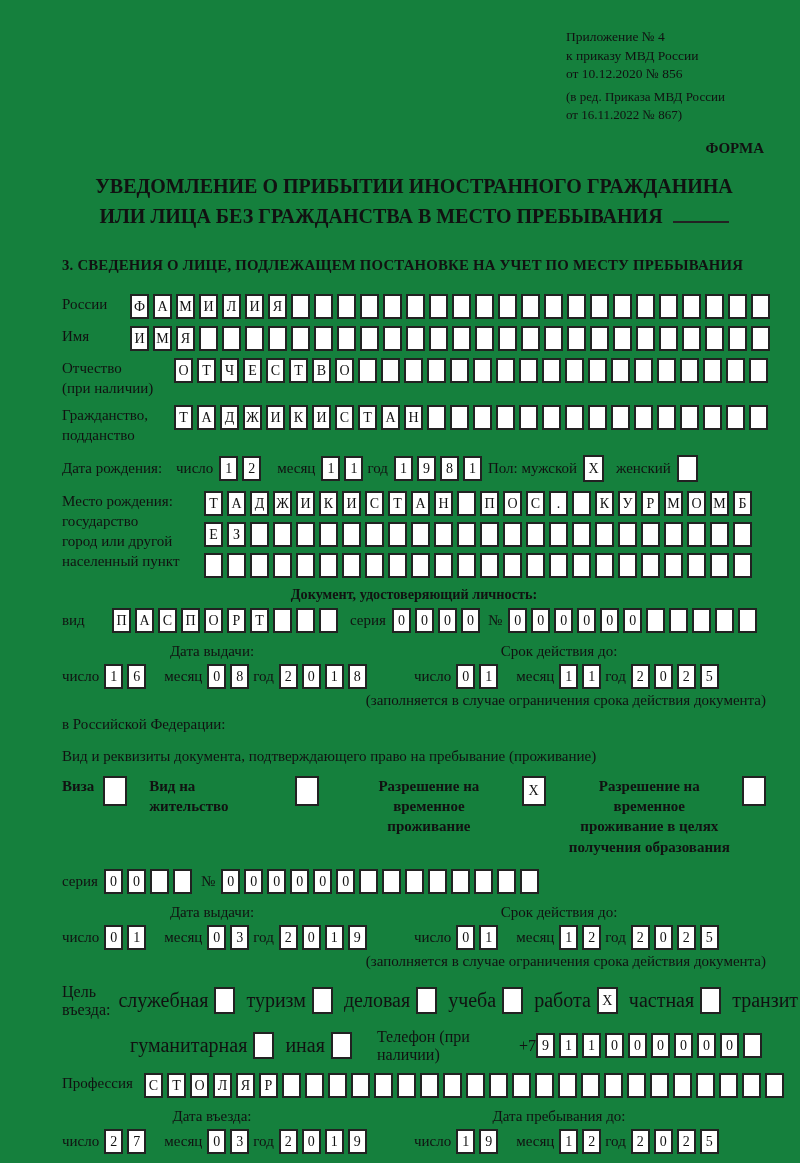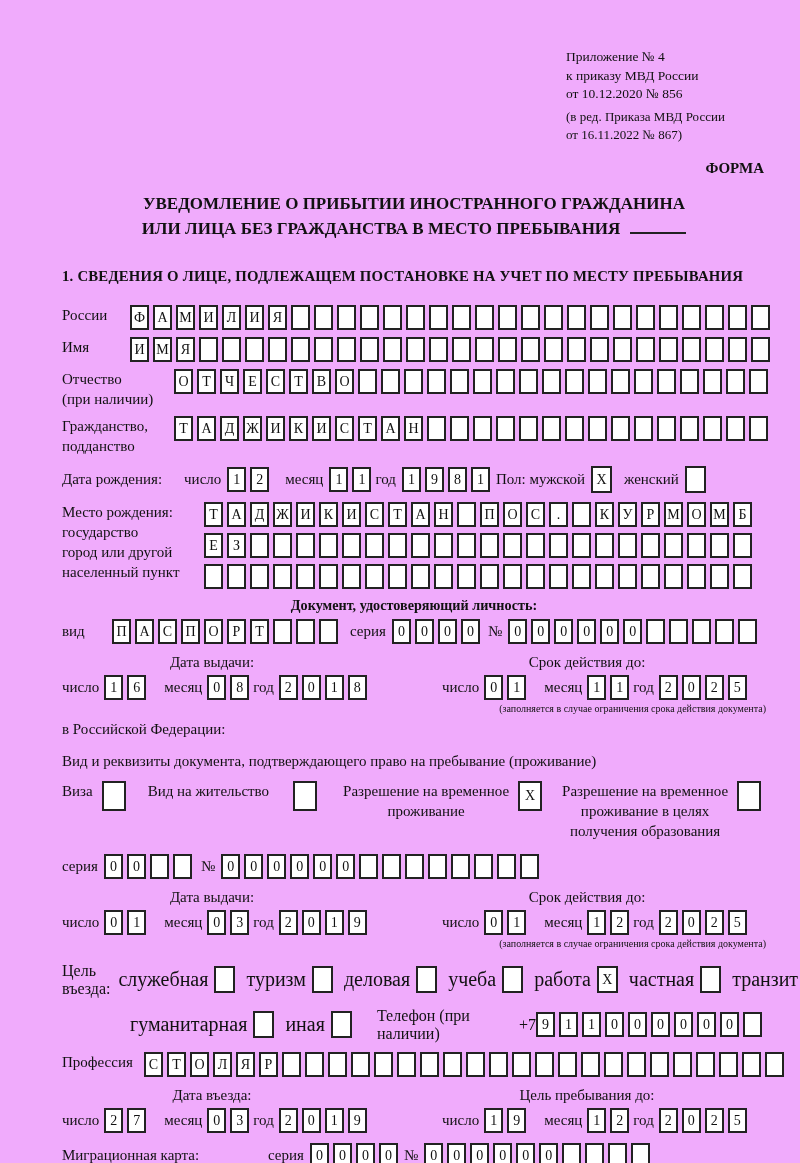--- a/index.html
+++ b/index.html
@@ -1,25 +1,25 @@
 <!DOCTYPE html>
 <html><head>
 <meta charset="utf-8">
 <style>
   html,body{margin:0;padding:0;background:#ffffff;}
   body{font-family:"Liberation Serif","DejaVu Serif",serif;color:#111;}
-  .page{width:800px;height:1163px;box-sizing:border-box;padding:48px 34px 10px 62px;overflow:hidden;background:#f0abfc;}
+  .page{width:800px;height:1163px;box-sizing:border-box;padding:28px 34px 10px 62px;overflow:hidden;background:#15803d;}
 
   
   .annex{width:200px;margin-left:auto;font-size:13.5px;line-height:1.38;}
   .annex .grp2{margin-top:4px;font-size:13px;}
   .form-word{width:200px;margin-left:auto;text-align:right;font-weight:bold;font-size:15px;margin-top:16px;padding-right:2px;}
 
   
-  .title{ text-align:center;font-weight:bold;font-size:17px;line-height:1.5;margin-top:14px;}
+  .title{ text-align:center;font-weight:bold;font-size:20px;line-height:1.5;margin-top:14px;}
   .title .uline{display:inline-block;width:56px;border-bottom:2px solid #222;height:14px;margin-left:10px;}
   .sec-head{font-weight:bold;font-size:14.8px;margin-top:26px;letter-spacing:.2px;}
 
   
   .frow{display:flex;align-items:flex-start;margin-top:7px;}
   .flabel{font-size:15px;line-height:20px;flex:none;}
   .w68{width:68px;} .w112{width:112px;} .w142{width:142px;} .w80{width:82px;} .w105{width:105px;}
   .cells{display:flex;flex:none;}
   .cell{flex:none;display:inline-block;width:19px;height:25px;box-sizing:border-box;border:2px solid #222;
         margin-right:4px;text-align:center;font-size:14px;line-height:21px;background:#fff;}
@@ -28,37 +28,37 @@
   .checkbox{flex:none;display:inline-block;width:21px;height:27px;box-sizing:border-box;border:2px solid #222;
         text-align:center;font-size:14px;line-height:23px;background:#fff;}
   .checkbox.lg{width:24px;height:30px;line-height:26px;}
 
   
   .inline-grp{display:flex;align-items:center;}
   .inline-grp .lbl{font-size:15px;margin-right:6px;}
   .inline-grp .gap{width:12px;}
 
   
-  .dpair{display:flex;margin-top:10px;gap:28px;}
+  .dpair{display:flex;margin-top:10px;}
   .dcol-l{width:352px;flex:none;}
   .dcol-r{flex:1;}
   .dtitle{text-align:center;font-size:15px;margin-bottom:4px;}
   .dcol-l .dtitle{width:300px;}
   .dcol-r .dtitle{width:290px;}
   .dfields{display:flex;align-items:center;}
   .dfields .lbl{font-size:15px;margin-right:5px;}
   .dfields .sp{width:14px;}
-  .note-right{font-size:10px;text-align:right;margin-top:3px;}
+  .note-right{font-size:15px;text-align:right;margin-top:3px;}
 
   .plain{font-size:15px;margin-top:10px;line-height:1.5;}
 
   
   .stay-opts{display:flex;align-items:flex-start;margin-top:8px;}
   .so{display:flex;align-items:flex-start;}
-  .so .so-label{font-size:15px;line-height:1.35;}
+  .so .so-label{font-size:15px;line-height:1.35;font-weight:bold;}
   .so .cb-sp{margin-left:9px;}
   .so-center{text-align:center;}
 
   
   .p-line{display:flex;align-items:center;margin-top:9px;}
   .p-item{display:flex;align-items:center;margin-right:11px;}
   .p-item .p-label{font-size:20px;margin-right:6px;}
 </style>
 </head>
 <body>
@@ -74,21 +74,21 @@
       <div>от 16.11.2022 № 867)</div>
     </div>
   </div>
   <div class="form-word">ФОРМА</div>
 
   <div class="title">
     <div>УВЕДОМЛЕНИЕ О ПРИБЫТИИ ИНОСТРАННОГО ГРАЖДАНИНА</div>
     <div><span>ИЛИ ЛИЦА БЕЗ ГРАЖДАНСТВА В МЕСТО ПРЕБЫВАНИЯ</span><span class="uline"></span></div>
   </div>
 
-  <div class="sec-head">1. СВЕДЕНИЯ О ЛИЦЕ, ПОДЛЕЖАЩЕМ ПОСТАНОВКЕ НА УЧЕТ ПО МЕСТУ ПРЕБЫВАНИЯ</div>
+  <div class="sec-head">3. СВЕДЕНИЯ О ЛИЦЕ, ПОДЛЕЖАЩЕМ ПОСТАНОВКЕ НА УЧЕТ ПО МЕСТУ ПРЕБЫВАНИЯ</div>
 
   <div class="frow" style="margin-top:20px;">
     <span class="flabel w68">России</span>
     <span class="cells">
         <span class="cell">Ф</span>
         <span class="cell">А</span>
         <span class="cell">М</span>
         <span class="cell">И</span>
         <span class="cell">Л</span>
         <span class="cell">И</span>
@@ -215,21 +215,21 @@
         <span class="cell"></span>
         <span class="cell"></span>
         <span class="cell"></span>
         <span class="cell"></span>
         <span class="cell"></span>
         <span class="cell"></span>
       </span>
   </div>
 
   <div class="frow inline-grp" style="margin-top:10px;">
-    <span class="lbl" style="margin-right:22px;">Дата рождения:</span>
+    <span class="lbl" style="margin-right:14px;">Дата рождения:</span>
     <span class="lbl">число</span>
     <span class="cells">
         <span class="cell">1</span>
         <span class="cell">2</span>
       </span>
     <span class="gap"></span>
     <span class="lbl">месяц</span>
     <span class="cells">
         <span class="cell">1</span>
         <span class="cell">1</span>
@@ -639,21 +639,21 @@
         <span class="lbl">год</span>
         <span class="cells">
             <span class="cell">2</span>
             <span class="cell">0</span>
             <span class="cell">1</span>
             <span class="cell">9</span>
           </span>
       </div>
     </div>
     <div class="dcol-r">
-      <div class="dtitle">Цель пребывания до:</div>
+      <div class="dtitle">Дата пребывания до:</div>
       <div class="dfields">
         <span class="lbl">число</span>
         <span class="cells">
             <span class="cell">1</span>
             <span class="cell">9</span>
           </span>
         <span class="sp"></span>
         <span class="lbl">месяц</span>
         <span class="cells">
             <span class="cell">1</span>

